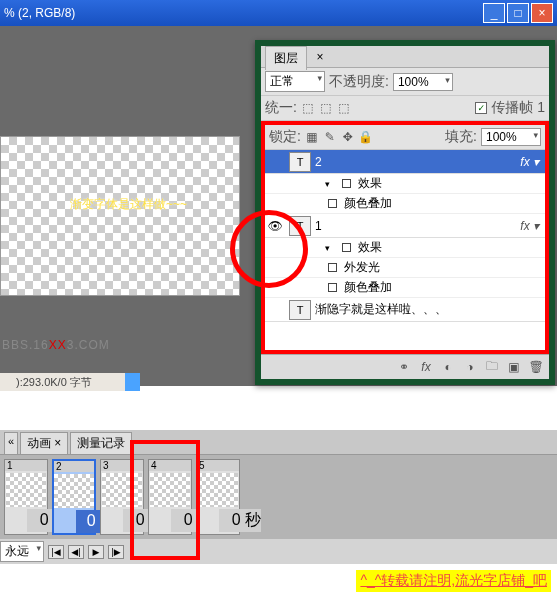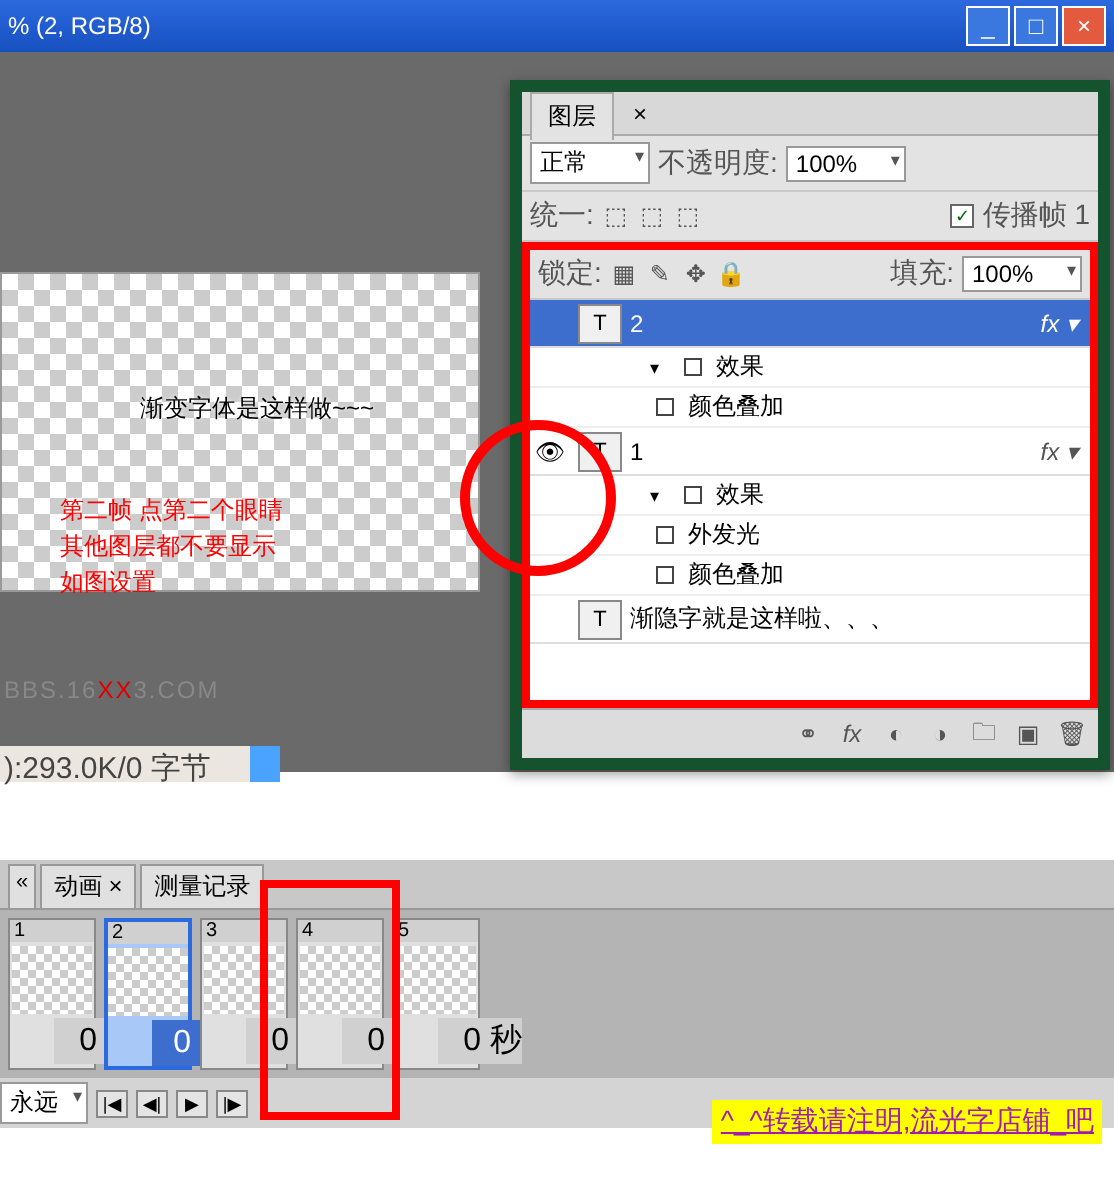--- a/index.html
+++ b/index.html
@@ -6,25 +6,25 @@
   body { background: #fff; width: 557px; height: 592px; overflow: hidden; position: relative; }
   
   .ps-window { position: absolute; top: 0; left: 0; width: 557px; }
   .titlebar { background: linear-gradient(#2b6ade,#1750c0); height: 26px; display: flex; align-items: center; padding: 0 4px; color: #fff; justify-content: space-between; }
   .winbtns { display: flex; gap: 2px; }
   .winbtn { width: 22px; height: 20px; border: 1px solid #fff; background: #3a78e0; color: #fff; display: flex; align-items: center; justify-content: center; cursor: pointer; }
   .winbtn.close { background: #e45a3f; }
   
   .canvas-area { background: #6a6a6a; width: 557px; height: 360px; position: relative; }
   .checker { position: absolute; left: 0; top: 110px; width: 240px; height: 160px; background-image: linear-gradient(45deg,#ccc 25%,transparent 25%,transparent 75%,#ccc 75%),linear-gradient(45deg,#ccc 25%,#fff 25%,#fff 75%,#ccc 75%); background-size: 16px 16px; background-position:0 0,8px 8px; border: 1px solid #999; }
-  .sample-text { position: absolute; left: 70px; top: 170px; color: #000000; font-size: 12px; text-shadow: 0 0 2px #fff; }
+  .sample-text { position: absolute; left: 70px; top: 170px; color: #fde047; font-size: 12px; text-shadow: 0 0 2px #fff; }
   .annotation { position: absolute; left: 30px; top: 220px; color: #f00; font-size: 14px; line-height: 18px; }
   .watermark { position: absolute; left: 2px; top: 310px; color: #888; font-size: 14px; letter-spacing: 1px; }
   .watermark .red { color: #d00; }
-  .status { position: absolute; left: 0; top: 373px; background: #ebe7e0; width: 140px; height: 18px; font-size: 15px; color: #444; padding: 2px 2px; border-right: 15px solid #4aa3ff; }
+  .status { position: absolute; left: 0; top: 373px; background: #ebe7e0; width: 140px; height: 18px; font-size: 11px; color: #444; padding: 2px 16px; border-right: 15px solid #4aa3ff; }
   
   
   .layers-panel { position: absolute; right: 2px; top: 40px; width: 300px; background: #e3e3e3; border: 6px solid #14532d; box-shadow: 0 2px 6px rgba(0,0,0,.4); }
   .tab-row { display: flex; align-items: center; background: #d8d8d8; height: 22px; border-bottom: 1px solid #aaa; padding: 0 4px; }
   .tab { padding: 3px 8px; background: #e3e3e3; border: 1px solid #aaa; border-bottom: none; position: relative; top: 1px; }
   .tab-close { margin-left: 6px; width: 14px; height: 14px; display: flex; align-items: center; justify-content: center; cursor: pointer; }
   .panel-row { display: flex; align-items: center; padding: 3px 4px; border-bottom: 1px solid #c8c8c8; gap: 4px; }
   .dropdown { background: #fff; border: 1px solid #999; padding: 1px 14px 1px 4px; position: relative; min-width: 60px; font-size: 11px; }
   .dropdown.small { min-width: 28px; }
   .dropdown::after { content: "▾"; position: absolute; right: 2px; top: 1px; font-size: 9px; color: #555; }
@@ -55,43 +55,38 @@
   .frame { width: 44px; background: #e0e0e0; border: 1px solid #888; display: flex; flex-direction: column; align-items: center; }
   .frame.selected { border: 2px solid #2b6ade; background: #a8c8f8; }
   .frame .num { width: 100%; text-align: left; padding: 0 2px; font-size: 10px; background: #d0d0d0; }
   .frame .thnail { width: 40px; height: 34px; background-image: linear-gradient(45deg,#ccc 25%,transparent 25%,transparent 75%,#ccc 75%),linear-gradient(45deg,#ccc 25%,#fff 25%,#fff 75%,#ccc 75%); background-size: 8px 8px; background-position:0 0,4px 4px; margin: 2px 0; }
   .frame .dur { font-size: 16px; padding: 1px 0; background: #d0d0d0; width: 100%; text-align: right; margin-left: 44px; }
   .frame.selected .dur { background: #3d6dcd; color: #fff; }
   .anim-footer { display: flex; gap: 4px; align-items: center; padding: 2px 0; background: #d4d4d4; font-size: 11px; }
   .play-btn { width: 16px; height: 14px; background: #e4e4e4; border: 1px solid #888; display: flex; align-items: center; justify-content: center; font-size: 9px; cursor: pointer; }
   .red-box-frame { position: absolute; left: 130px; top: 440px; width: 70px; height: 120px; border: 4px solid #f00; pointer-events: none; }
   
-  .bottom-note { position: absolute; bottom: 20px; right: 6px; background: #ff0; color: #a21caf; font-size: 14px; padding: 2px 4px; text-decoration: underline; }
+  .bottom-note { position: absolute; bottom: 0; right: 6px; background: #ff0; color: #ef4444; font-size: 14px; padding: 2px 4px; text-decoration: underline; }
 </style>
 </head>
 <body>
 
 <div class="ps-window">
   <div class="titlebar">
     <span>% (2, RGB/8)</span>
     <div class="winbtns">
       <div class="winbtn">_</div>
       <div class="winbtn">□</div>
       <div class="winbtn close">×</div>
     </div>
   </div>
 
   <div class="canvas-area">
     <div class="checker"></div>
     <div class="sample-text">渐变字体是这样做~~~</div>
-    <div class="annotation">
-      <div>第二帧 点第二个眼睛</div>
-      <div>其他图层都不要显示</div>
-      <div>如图设置</div>
-    </div>
     <div class="watermark">
       <span>BBS.16</span><span class="red">XX</span><span>3.COM</span>
     </div>
   </div>
   <div class="status">):293.0K/0 字节</div>
 </div>
 
 <div class="layers-panel">
   <div class="tab-row">
     <div class="tab"><span>图层</span></div>

